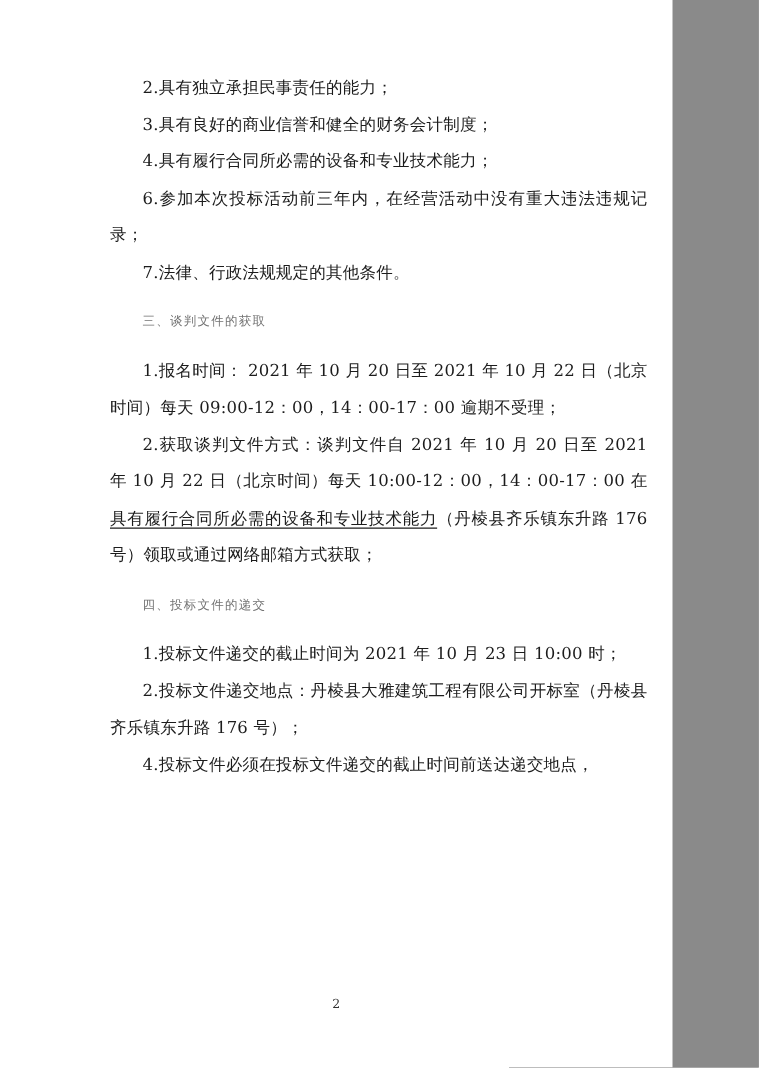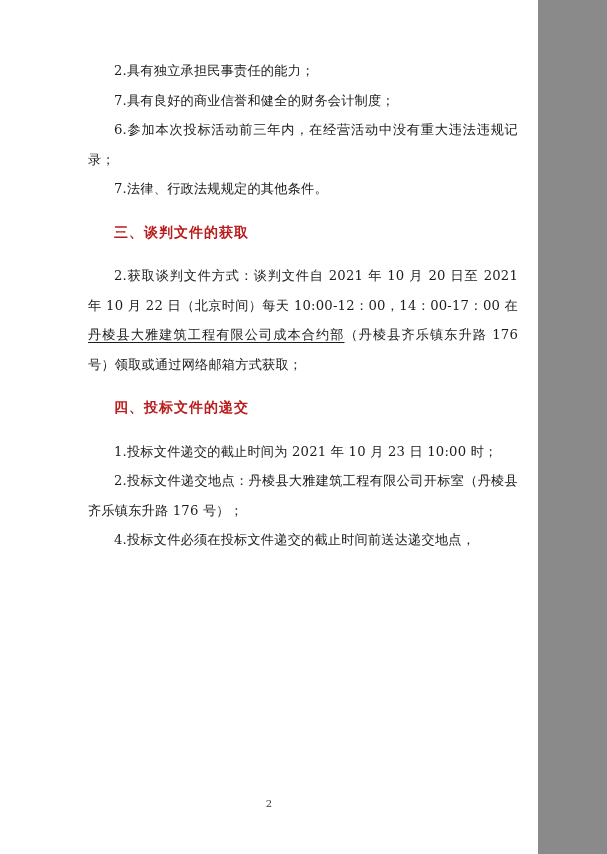--- a/index.html
+++ b/index.html
@@ -30,24 +30,24 @@
     text-align: justify;
     text-justify: inter-ideograph;
     margin: 0 0 0 0;
     letter-spacing: 0.2px;
   }
   .indent {
     text-indent: 26px;
   }
   .heading {
     font-family: "DejaVu Serif", serif;
-    font-size: 14px;
+    font-size: 10px;
     line-height: 29.5px;
-    color: #b91c1c;
-    font-weight: bold;
+    color: #737373;
+    font-weight: normal;
     text-indent: 26px;
     letter-spacing: 1px;
   }
   .underline {
     text-decoration: underline;
     text-underline-offset: 3px;
   }
   .pagenum {
     position: absolute;
     left: 0;
@@ -59,28 +59,30 @@
     color: #333;
   }
 </style>
 </head>
 <body>
 
 <div class="page">
   <div class="content">
 
     <p class="para indent">2.具有独立承担民事责任的能力；</p>
-    <p class="para indent">7.具有良好的商业信誉和健全的财务会计制度；</p>
+    <p class="para indent">3.具有良好的商业信誉和健全的财务会计制度；</p>
+    <p class="para indent">4.具有履行合同所必需的设备和专业技术能力；</p>
     <p class="para indent">6.参加本次投标活动前三年内，在经营活动中没有重大违法违规记录；</p>
     <p class="para indent">7.法律、行政法规规定的其他条件。</p>
 
     <p class="heading">三、谈判文件的获取</p>
 
+    <p class="para indent">1.报名时间： 2021 年 10 月 20 日至 2021 年 10 月 22 日（北京时间）每天 09:00-12：00，14：00-17：00 逾期不受理；</p>
 
-    <p class="para indent"><span>2.获取谈判文件方式：谈判文件自 2021 年 10 月 20 日至 2021 年 10 月 22 日（北京时间）每天 10:00-12：00，14：00-17：00 在</span><span class="underline">丹棱县大雅建筑工程有限公司成本合约部</span><span>（丹棱县齐乐镇东升路 176 号）领取或通过网络邮箱方式获取；</span></p>
+    <p class="para indent"><span>2.获取谈判文件方式：谈判文件自 2021 年 10 月 20 日至 2021 年 10 月 22 日（北京时间）每天 10:00-12：00，14：00-17：00 在</span><span class="underline">具有履行合同所必需的设备和专业技术能力</span><span>（丹棱县齐乐镇东升路 176 号）领取或通过网络邮箱方式获取；</span></p>
 
 
     <p class="heading">四、投标文件的递交</p>
 
     <p class="para indent">1.投标文件递交的截止时间为 2021 年 10 月 23 日 10:00 时；</p>
     <p class="para indent">2.投标文件递交地点：丹棱县大雅建筑工程有限公司开标室（丹棱县齐乐镇东升路 176 号）；</p>
     <p class="para indent">4.投标文件必须在投标文件递交的截止时间前送达递交地点，</p>
 
   </div>
 

